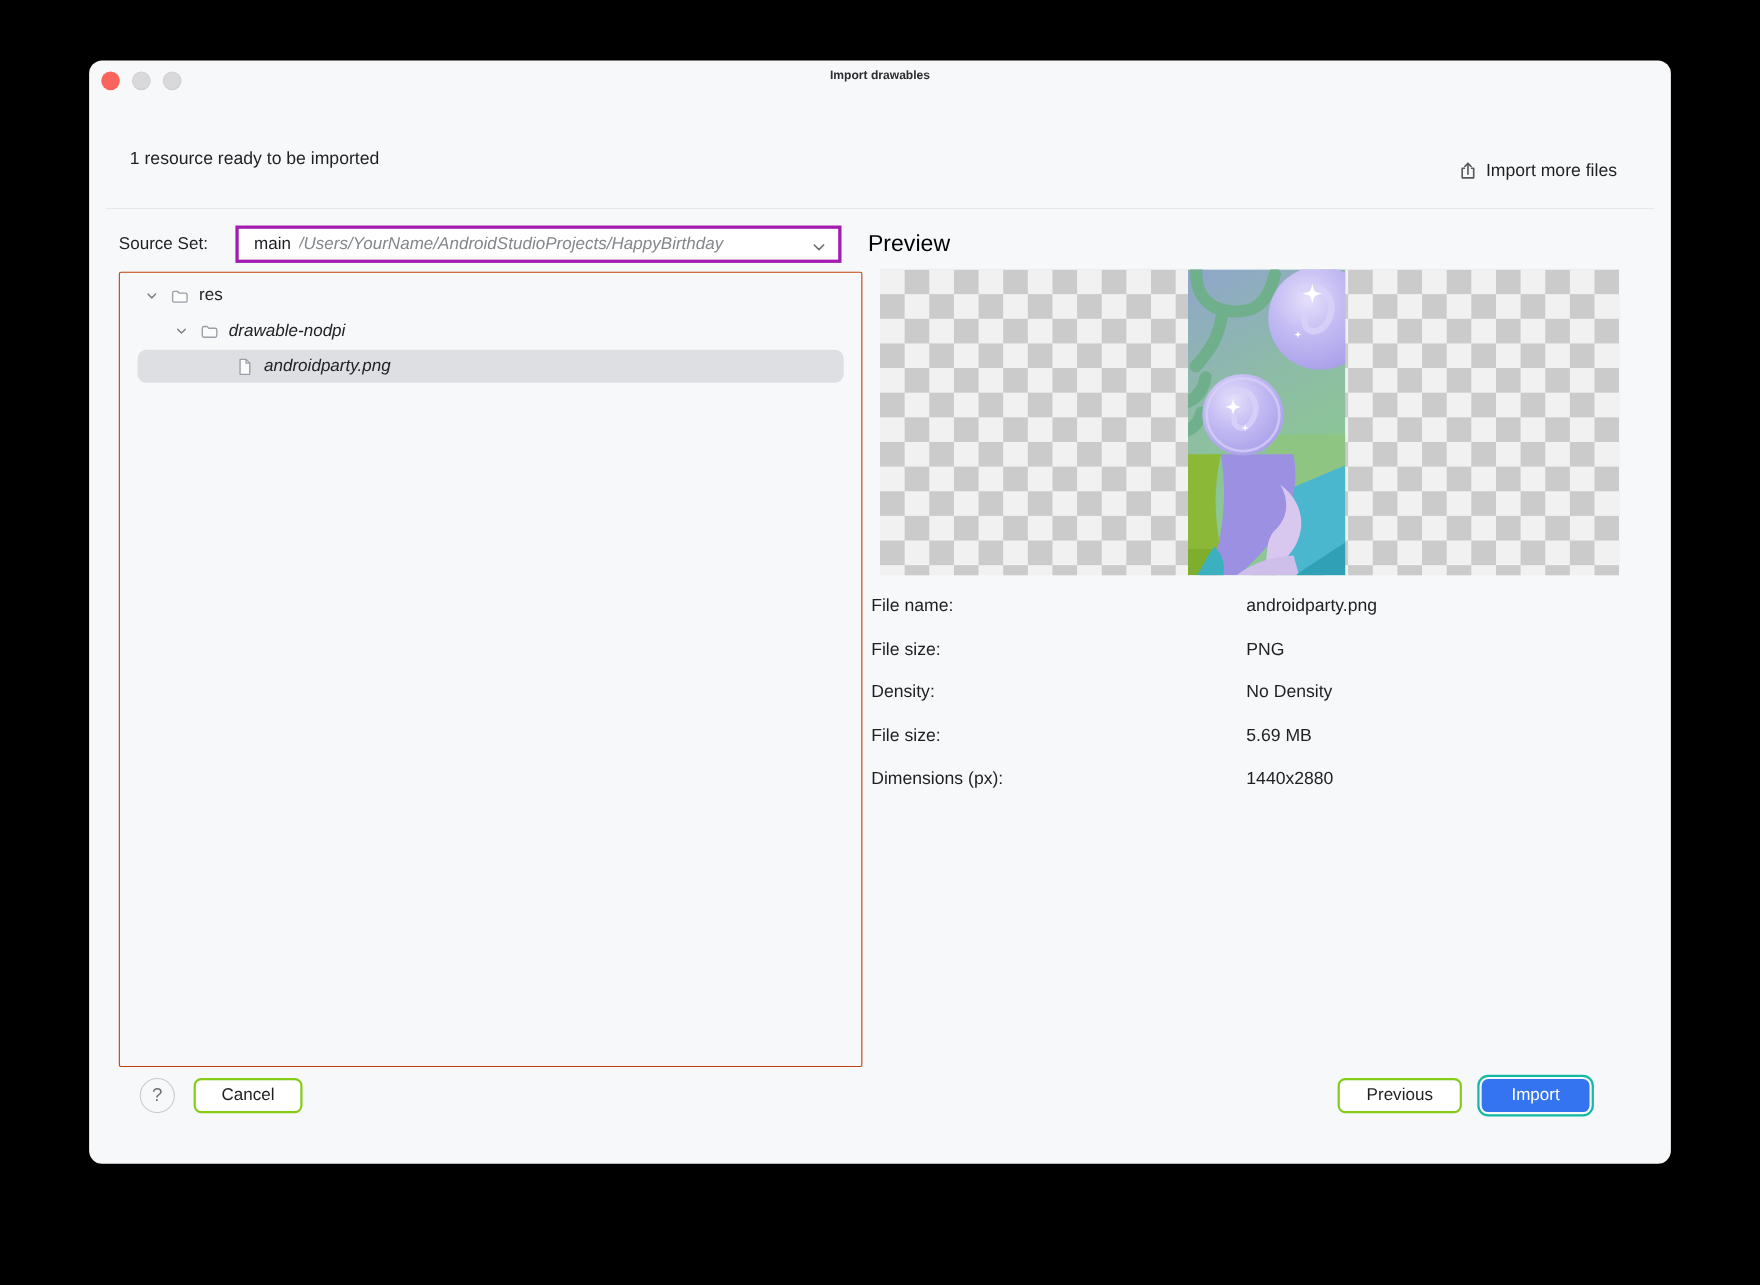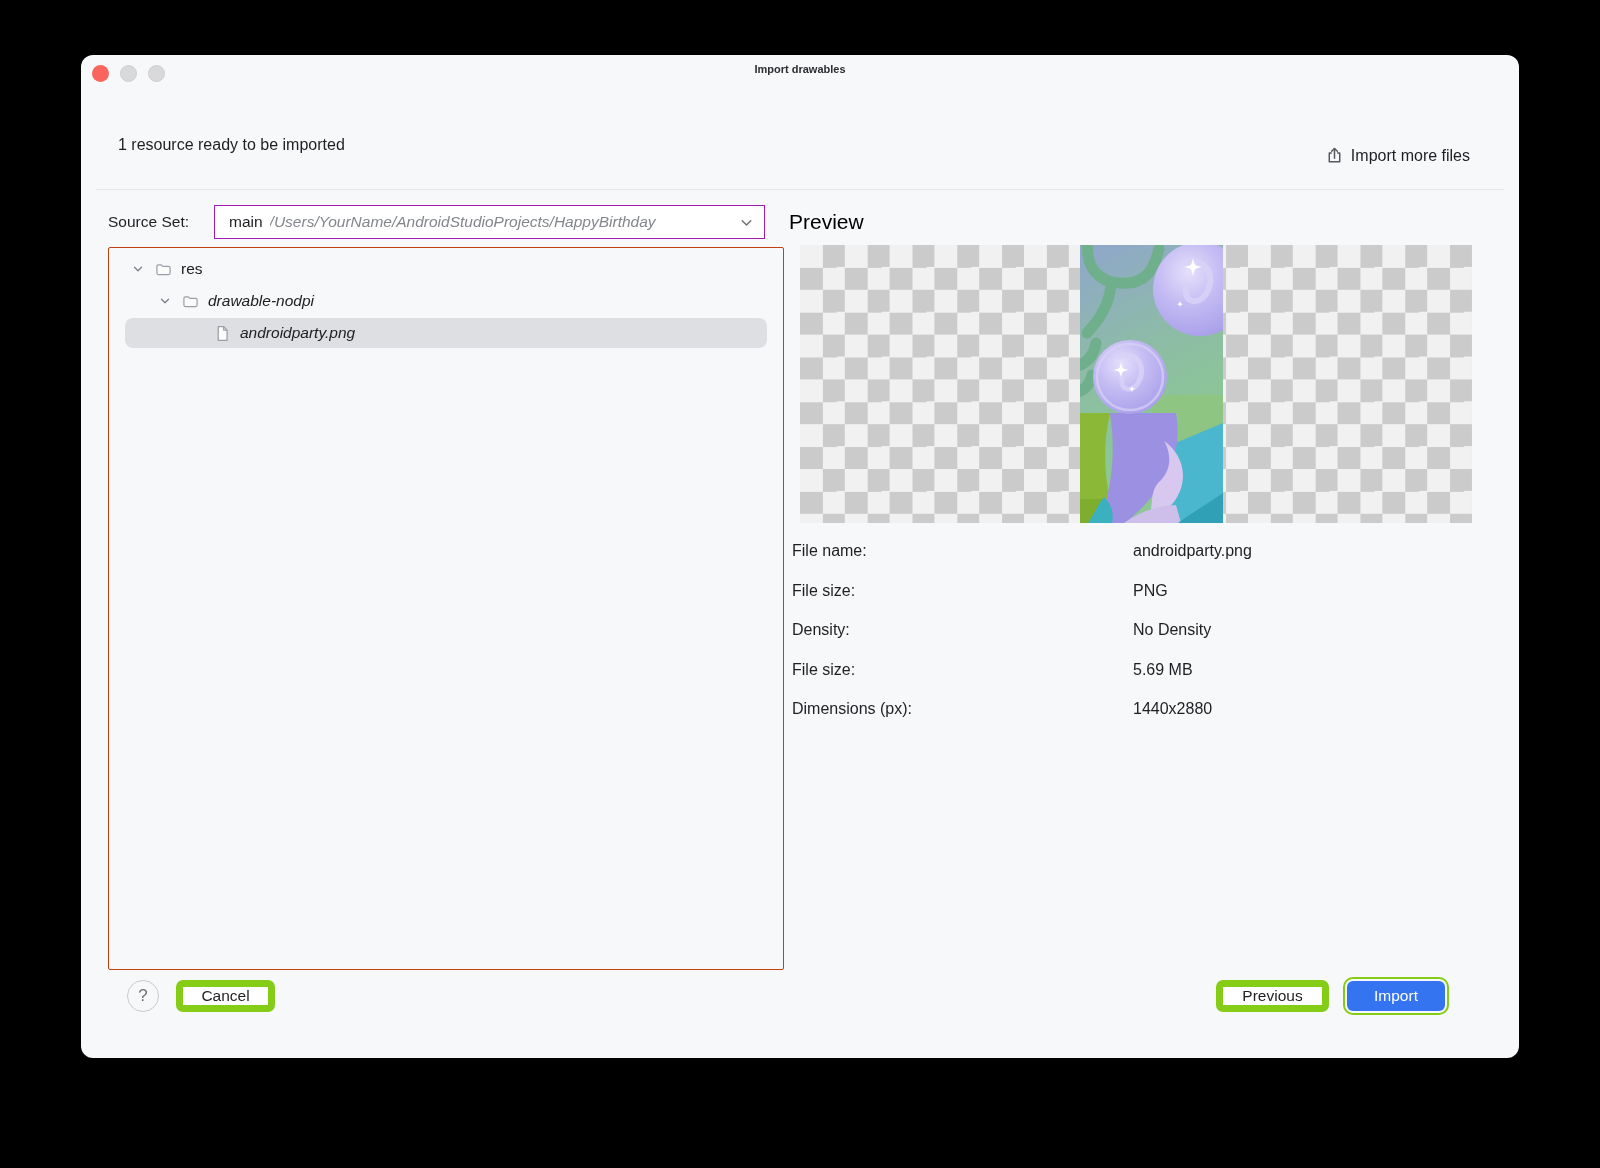--- a/index.html
+++ b/index.html
@@ -15,21 +15,21 @@
   .win-title{position:absolute;top:8px;left:0;width:100%;text-align:center;
     font-size:11px;font-weight:700;color:#2B2D30;}
   
   .status{position:absolute;left:37px;top:81px;font-size:16px;color:#1E1F22;}
   .import-more{position:absolute;right:49px;top:78px;display:flex;align-items:center;gap:7px;
     font-size:16px;color:#1E1F22;cursor:pointer;margin-top:13px;}
   .divider{position:absolute;left:15px;right:15px;top:134px;height:1px;background:#E7E8EA;}
   
   .srcset-label{position:absolute;left:27px;top:158px;font-size:15.5px;color:#1E1F22;}
   .combo{position:absolute;left:133px;top:150px;width:551px;height:34px;box-sizing:border-box;
-    background:#FFFFFF;border:1px solid #a21caf;border-radius:0;display:flex;align-items:center;
+    background:#FFFFFF;border:3px solid #a21caf;border-radius:0;display:flex;align-items:center;
     padding:0 30px 0 14px;cursor:pointer;}
   .combo-text{display:flex;align-items:center;gap:7px;overflow:hidden;white-space:nowrap;flex:1;}
   .combo-main{font-size:15.5px;color:#1E1F22;flex:none;}
   .combo-path{font-size:15.5px;font-style:italic;color:#83868B;overflow:hidden;white-space:nowrap;}
   .combo-chevron{position:absolute;right:9px;top:8px;}
   .preview-heading{position:absolute;left:708px;top:155px;font-size:21px;color:#000000;}
   
   .tree-panel{position:absolute;left:27px;top:192px;width:676px;height:723px;box-sizing:border-box;
     border:1px solid #c2410c;border-radius:2px;background:#F7F8FA;overflow:hidden;}
   .tree-row{display:flex;align-items:center;height:30px;margin:2px 16px;border-radius:8px;
@@ -48,26 +48,26 @@
     background-size:44.8px 44.8px;}
   .preview-img{position:absolute;left:999px;top:190px;width:143px;height:278px;}
   .details{position:absolute;left:711px;top:487px;width:600px;}
   .detail-row{position:relative;height:39.5px;font-size:16px;color:#1E1F22;display:flex;align-items:flex-start;}
   .detail-value{position:absolute;left:341px;}
   
   .help-btn{position:absolute;left:46px;top:925px;width:32px;height:32px;border-radius:50%;
     border:1px solid #C9CBD0;box-sizing:border-box;display:flex;align-items:center;justify-content:center;
     color:#6E7174;font-size:17px;cursor:pointer;background:#F7F8FA;}
   .btn{position:absolute;top:925px;height:32px;box-sizing:border-box;background:#FFFFFF;
-    border:7px solid #84cc16;border-radius:7px;font-size:15.5px;color:#1E1F22;
+    border:2px solid #84cc16;border-radius:7px;font-size:15.5px;color:#1E1F22;
     display:flex;align-items:center;justify-content:center;cursor:pointer;padding:0 18px;}
   .btn-cancel{left:95px;width:99px;}
   .btn-previous{left:1135px;width:113px;}
   .btn-import-ring{position:absolute;left:1262px;top:922px;width:106px;height:38px;box-sizing:border-box;
-    border:2px solid #84cc16;border-radius:10px;padding:2px;cursor:pointer;}
+    border:2px solid #14b8a6;border-radius:10px;padding:2px;cursor:pointer;}
   .btn-import{width:100%;height:100%;background:#3574F0;border-radius:6px;color:#FFFFFF;
     font-size:15.5px;display:flex;align-items:center;justify-content:center;}
 </style>
 </head>
 <body>
 
 <div class="canvas">
   <div class="window">
 
     <div class="traffic">

